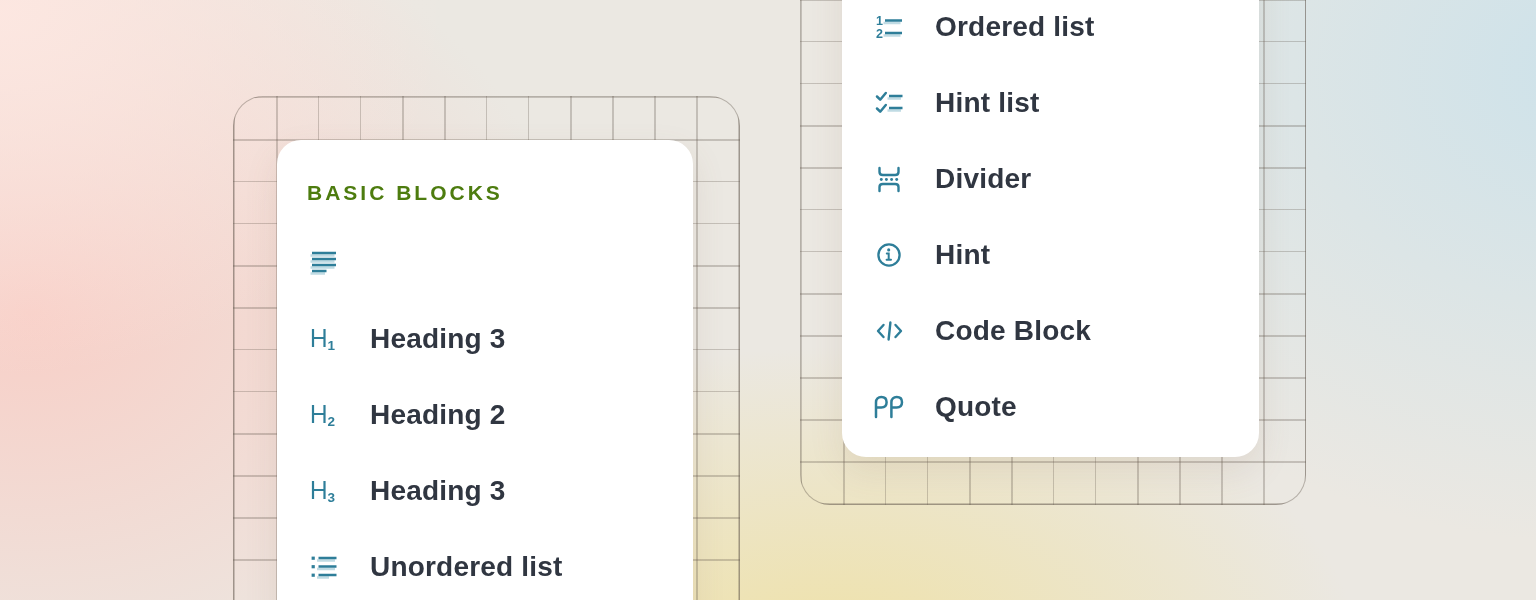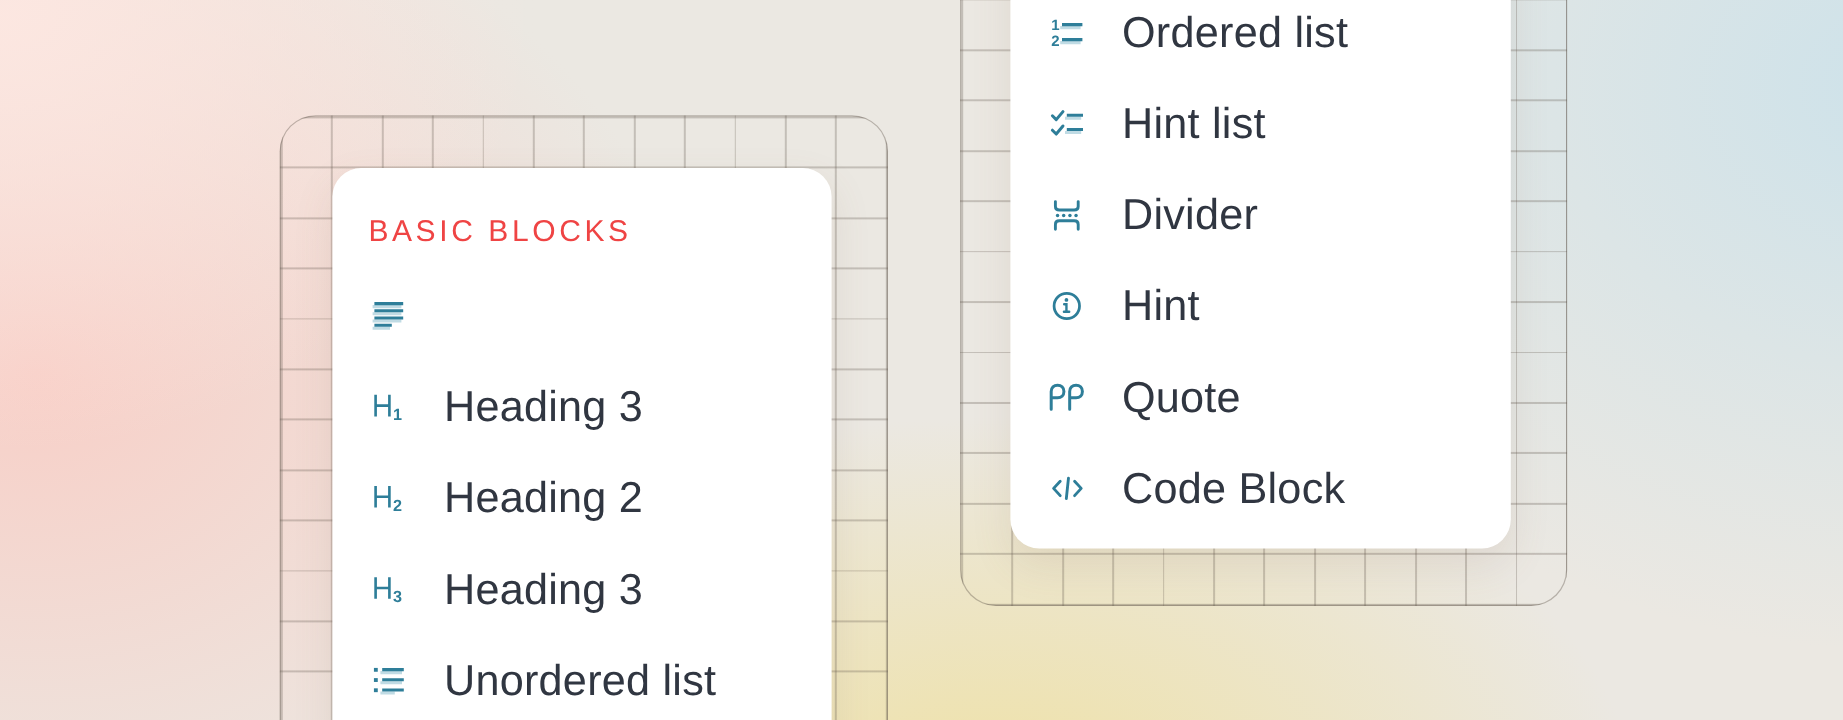--- a/index.html
+++ b/index.html
@@ -24,33 +24,33 @@
   .grid-left{left:233px;top:96px;width:505px;height:540px;}
   .grid-right{left:800px;top:-44px;width:504px;height:547px;}
   .card{
     position:absolute;background:#ffffff;border-radius:24px;
     box-shadow:0 14px 34px rgba(130,95,75,.12);
     box-sizing:border-box;
   }
   .card-left{left:277px;top:140px;width:416px;height:500px;padding:30px 28px 0 30px;}
   .card-right{left:842px;top:-85px;width:417px;height:542px;padding:74px 28px 0 30px;}
   .menu-header{
-    font-size:25px;font-weight:400;letter-spacing:3px;
-    color:#ef4444;line-height:46px;height:46px;margin-bottom:9px;
+    font-size:21px;font-weight:700;letter-spacing:3px;
+    color:#4d7c0f;line-height:46px;height:46px;margin-bottom:9px;
   }
   .menu-row{
     display:flex;align-items:center;height:76px;cursor:pointer;
   }
   .menu-row .icon{
     width:34px;height:30px;flex:0 0 34px;margin-right:29px;
     display:flex;align-items:center;justify-content:center;
   }
   .menu-row .icon svg{display:block;}
   .menu-row .label{
-    font-size:36px;font-weight:400;color:#303641;letter-spacing:.2px;
+    font-size:28px;font-weight:700;color:#303641;letter-spacing:.2px;
     white-space:nowrap;
   }
 </style>
 </head>
 <body>
 
 <div class="stage">
   <div class="grid-pane grid-left"></div>
   <div class="grid-pane grid-right"></div>
 
@@ -149,32 +149,32 @@
             <svg width="30" height="30" viewBox="0 0 30 30" fill="none">
     <circle cx="15" cy="15" r="10.6" stroke="#2e7e99" stroke-width="2.3"></circle>
     <circle cx="14.7" cy="9.9" r="1.55" fill="#2e7e99"></circle>
     <path d="M12.8 13.6H14.7V19.6M12.6 19.8H17" stroke="#2e7e99" stroke-width="2" stroke-linecap="round"></path>
             </svg>
           </span>
           <span class="label">Hint</span>
         </div>
         <div class="menu-row">
           <span class="icon">
-            <svg width="33" height="28" viewBox="0 0 33 28" fill="none">
-    <path d="M3 24V9.2C3 5.9 5.2 4 8.3 4C11.4 4 13.6 5.9 13.6 9.2C13.6 12.5 11.4 14.4 8.3 14.4H3" stroke="#2e7e99" stroke-width="2.5" stroke-linecap="round" stroke-linejoin="round"></path>
-    <path d="M18.4 24V9.2C18.4 5.9 20.6 4 23.7 4C26.8 4 29 5.9 29 9.2C29 12.5 26.8 14.4 23.7 14.4H18.4" stroke="#2e7e99" stroke-width="2.5" stroke-linecap="round" stroke-linejoin="round"></path>
-            </svg>
-          </span>
-          <span class="label">Quote</span>
-        </div>
-        <div class="menu-row">
-          <span class="icon">
             <svg width="31" height="30" viewBox="0 0 31 30" fill="none">
     <path d="M9.5 9L4 15L9.5 21" stroke="#2e7e99" stroke-width="2.4" stroke-linecap="round" stroke-linejoin="round"></path>
     <path d="M21.5 9L27 15L21.5 21" stroke="#2e7e99" stroke-width="2.4" stroke-linecap="round" stroke-linejoin="round"></path>
     <path d="M16.4 6.5L14.6 23.5" stroke="#2e7e99" stroke-width="2.4" stroke-linecap="round"></path>
             </svg>
           </span>
           <span class="label">Code Block</span>
         </div>
+        <div class="menu-row">
+          <span class="icon">
+            <svg width="33" height="28" viewBox="0 0 33 28" fill="none">
+    <path d="M3 24V9.2C3 5.9 5.2 4 8.3 4C11.4 4 13.6 5.9 13.6 9.2C13.6 12.5 11.4 14.4 8.3 14.4H3" stroke="#2e7e99" stroke-width="2.5" stroke-linecap="round" stroke-linejoin="round"></path>
+    <path d="M18.4 24V9.2C18.4 5.9 20.6 4 23.7 4C26.8 4 29 5.9 29 9.2C29 12.5 26.8 14.4 23.7 14.4H18.4" stroke="#2e7e99" stroke-width="2.5" stroke-linecap="round" stroke-linejoin="round"></path>
+            </svg>
+          </span>
+          <span class="label">Quote</span>
+        </div>
       </div>
   </div>
 </div>
 
 </body></html>

